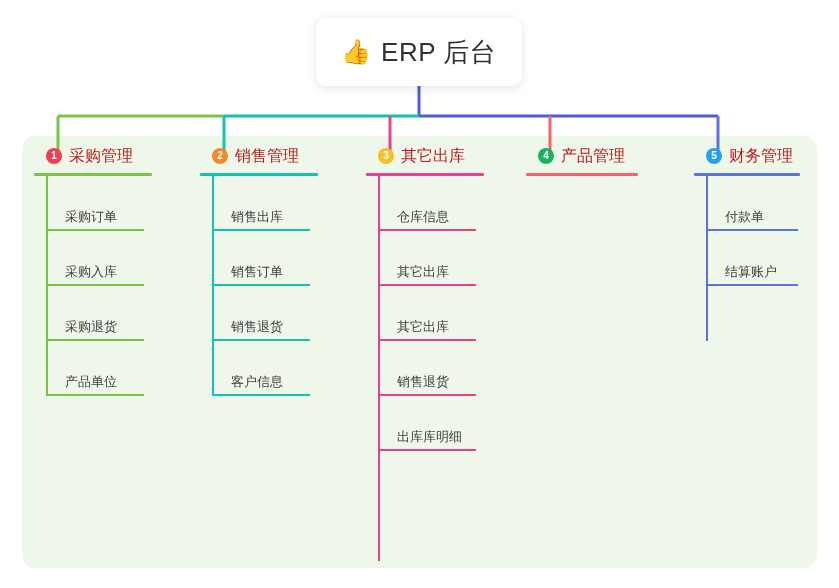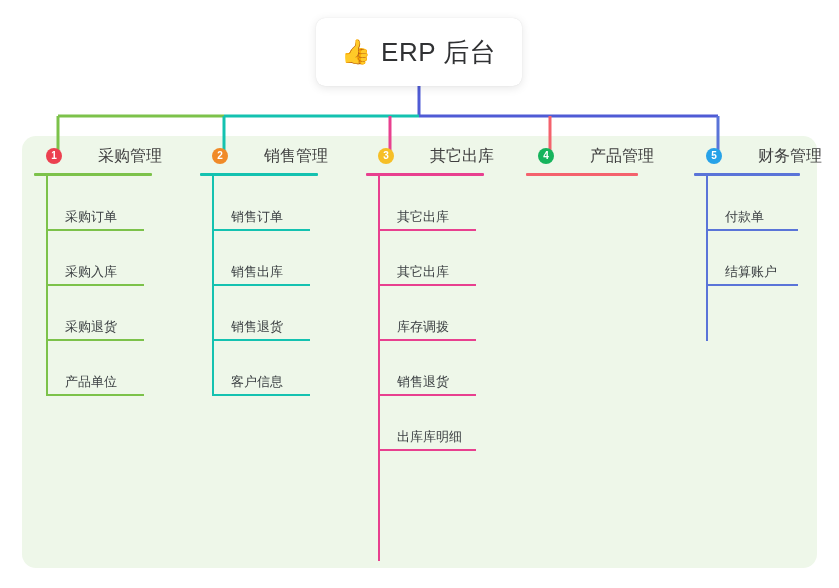--- a/index.html
+++ b/index.html
@@ -101,23 +101,22 @@
     border-radius: 50%;
     color: #ffffff;
     font-size: 10px;
     line-height: 16px;
     text-align: center;
     font-weight: bold;
     flex: 0 0 auto;
   }
   .col-title {
     font-size: 16px;
-    color: #404040;
+    color: #b91c1c;
     white-space: nowrap;
-    margin-left: 29px;
   }
   .header-rule {
     height: 3px;
     margin-top: 6px;
     border-radius: 1px;
   }
   .leaves {
     position: relative;
     margin-top: 0;
     padding-left: 12px;
@@ -205,25 +204,25 @@
       </div>
       <div class="column" style="left: 200px; width: 118px;">
         <div class="col-header">
           <span class="badge" style="background: rgb(240, 138, 40);">2</span>
           <span class="col-title">销售管理</span>
         </div>
         <div class="header-rule" style="background: rgb(20, 194, 176); width: 118px;"></div>
         <div class="leaves">
           <div class="spine" style="background: rgb(20, 194, 176); height: 220px;"></div>
           <div class="leaf">
+            <span class="leaf-text">销售出库</span>
+            <div class="leaf-rule" style="background: rgb(20, 194, 176); width: 98px;"></div>
+          </div>
+          <div class="leaf">
             <span class="leaf-text">销售订单</span>
-            <div class="leaf-rule" style="background: rgb(20, 194, 176); width: 98px;"></div>
-          </div>
-          <div class="leaf">
-            <span class="leaf-text">销售出库</span>
             <div class="leaf-rule" style="background: rgb(20, 194, 176); width: 98px;"></div>
           </div>
           <div class="leaf">
             <span class="leaf-text">销售退货</span>
             <div class="leaf-rule" style="background: rgb(20, 194, 176); width: 98px;"></div>
           </div>
           <div class="leaf">
             <span class="leaf-text">客户信息</span>
             <div class="leaf-rule" style="background: rgb(20, 194, 176); width: 98px;"></div>
           </div>
@@ -231,29 +230,29 @@
       </div>
       <div class="column" style="left: 366px; width: 118px;">
         <div class="col-header">
           <span class="badge" style="background: rgb(246, 191, 38);">3</span>
           <span class="col-title">其它出库</span>
         </div>
         <div class="header-rule" style="background: rgb(232, 64, 143); width: 118px;"></div>
         <div class="leaves">
           <div class="spine" style="background: rgb(232, 64, 143); height: 385px;"></div>
           <div class="leaf">
+            <span class="leaf-text">仓库信息</span>
+            <div class="leaf-rule" style="background: rgb(232, 64, 143); width: 98px;"></div>
+          </div>
+          <div class="leaf">
             <span class="leaf-text">其它出库</span>
             <div class="leaf-rule" style="background: rgb(232, 64, 143); width: 98px;"></div>
           </div>
           <div class="leaf">
             <span class="leaf-text">其它出库</span>
-            <div class="leaf-rule" style="background: rgb(232, 64, 143); width: 98px;"></div>
-          </div>
-          <div class="leaf">
-            <span class="leaf-text">库存调拨</span>
             <div class="leaf-rule" style="background: rgb(232, 64, 143); width: 98px;"></div>
           </div>
           <div class="leaf">
             <span class="leaf-text">销售退货</span>
             <div class="leaf-rule" style="background: rgb(232, 64, 143); width: 98px;"></div>
           </div>
           <div class="leaf">
             <span class="leaf-text">出库库明细</span>
             <div class="leaf-rule" style="background: rgb(232, 64, 143); width: 98px;"></div>
           </div>

